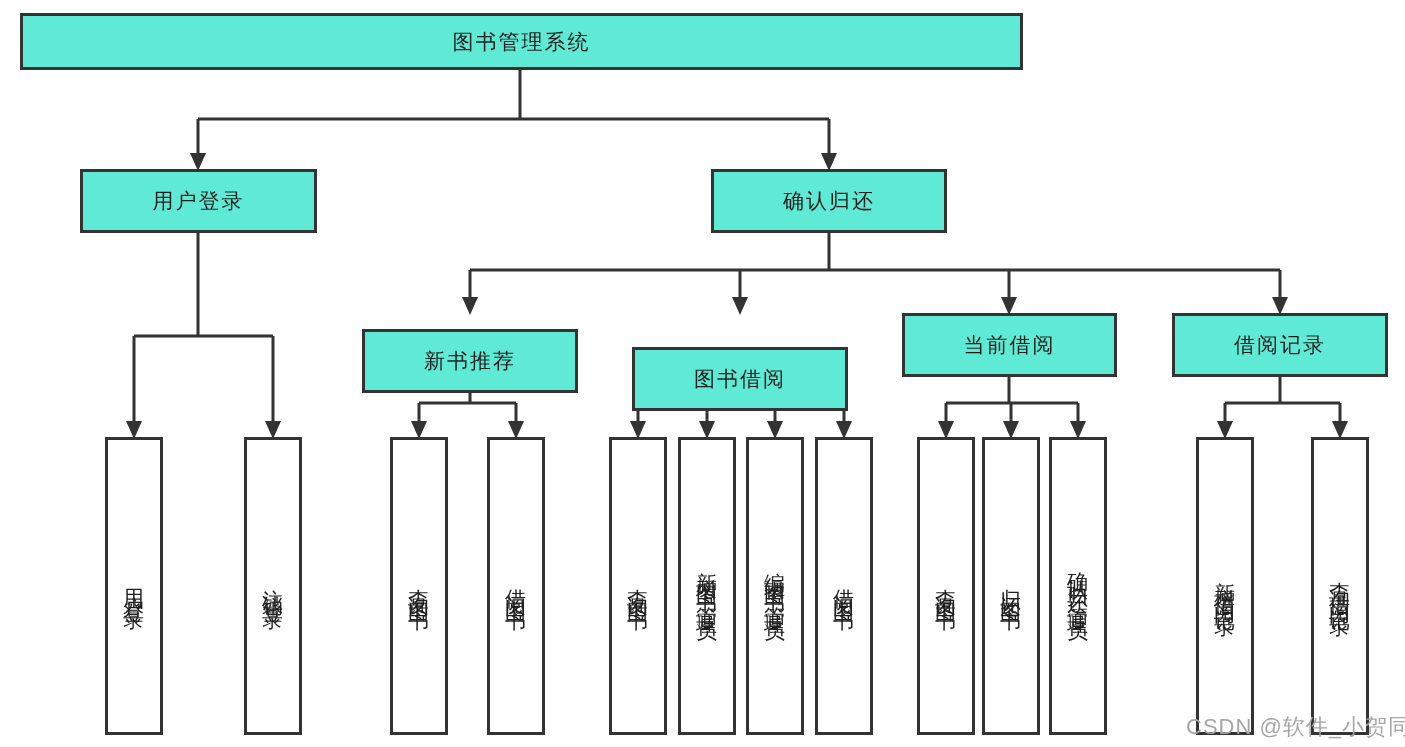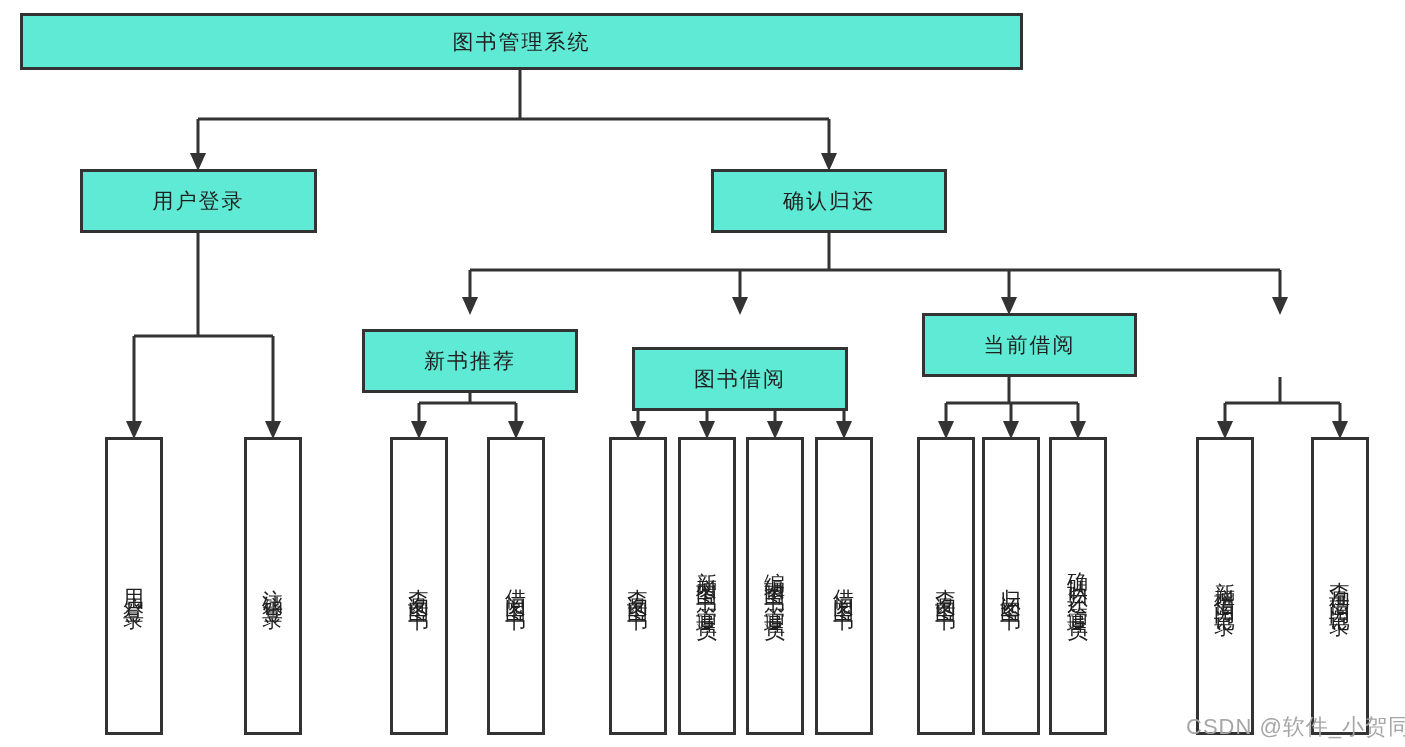--- a/index.html
+++ b/index.html
@@ -98,21 +98,22 @@
     </g>
   </svg>
 
   <div class="box" style="left:20px;top:13px;width:1003px;height:57px;">图书管理系统</div>
 
   <div class="box hnode" style="left:80px;width:237px;">用户登录</div>
   <div class="box hnode" style="left:711px;width:236px;">确认归还</div>
 
   <div class="box lvl3" style="left:362px;width:216px;margin-top:16px;">新书推荐</div>
   <div class="box lvl3" style="left:632px;width:216px;margin-top:34px;">图书借阅</div>
-  <div class="box lvl3" style="left:902px;width:215px;margin-left:20px;">当前借阅</div>
+  <div class="box lvl3" style="left:902px;width:215px;">当前借阅</div>
+  <div class="box lvl3" style="left:1172px;width:216px;">借阅记录</div>
 
   <div class="vbox" style="left:105px;">
     <span>用户登录</span>
   </div>
   <div class="vbox" style="left:244px;">
     <span>注销登录</span>
   </div>
 
   <div class="vbox" style="left:390px;">
     <span>查询图书</span>

